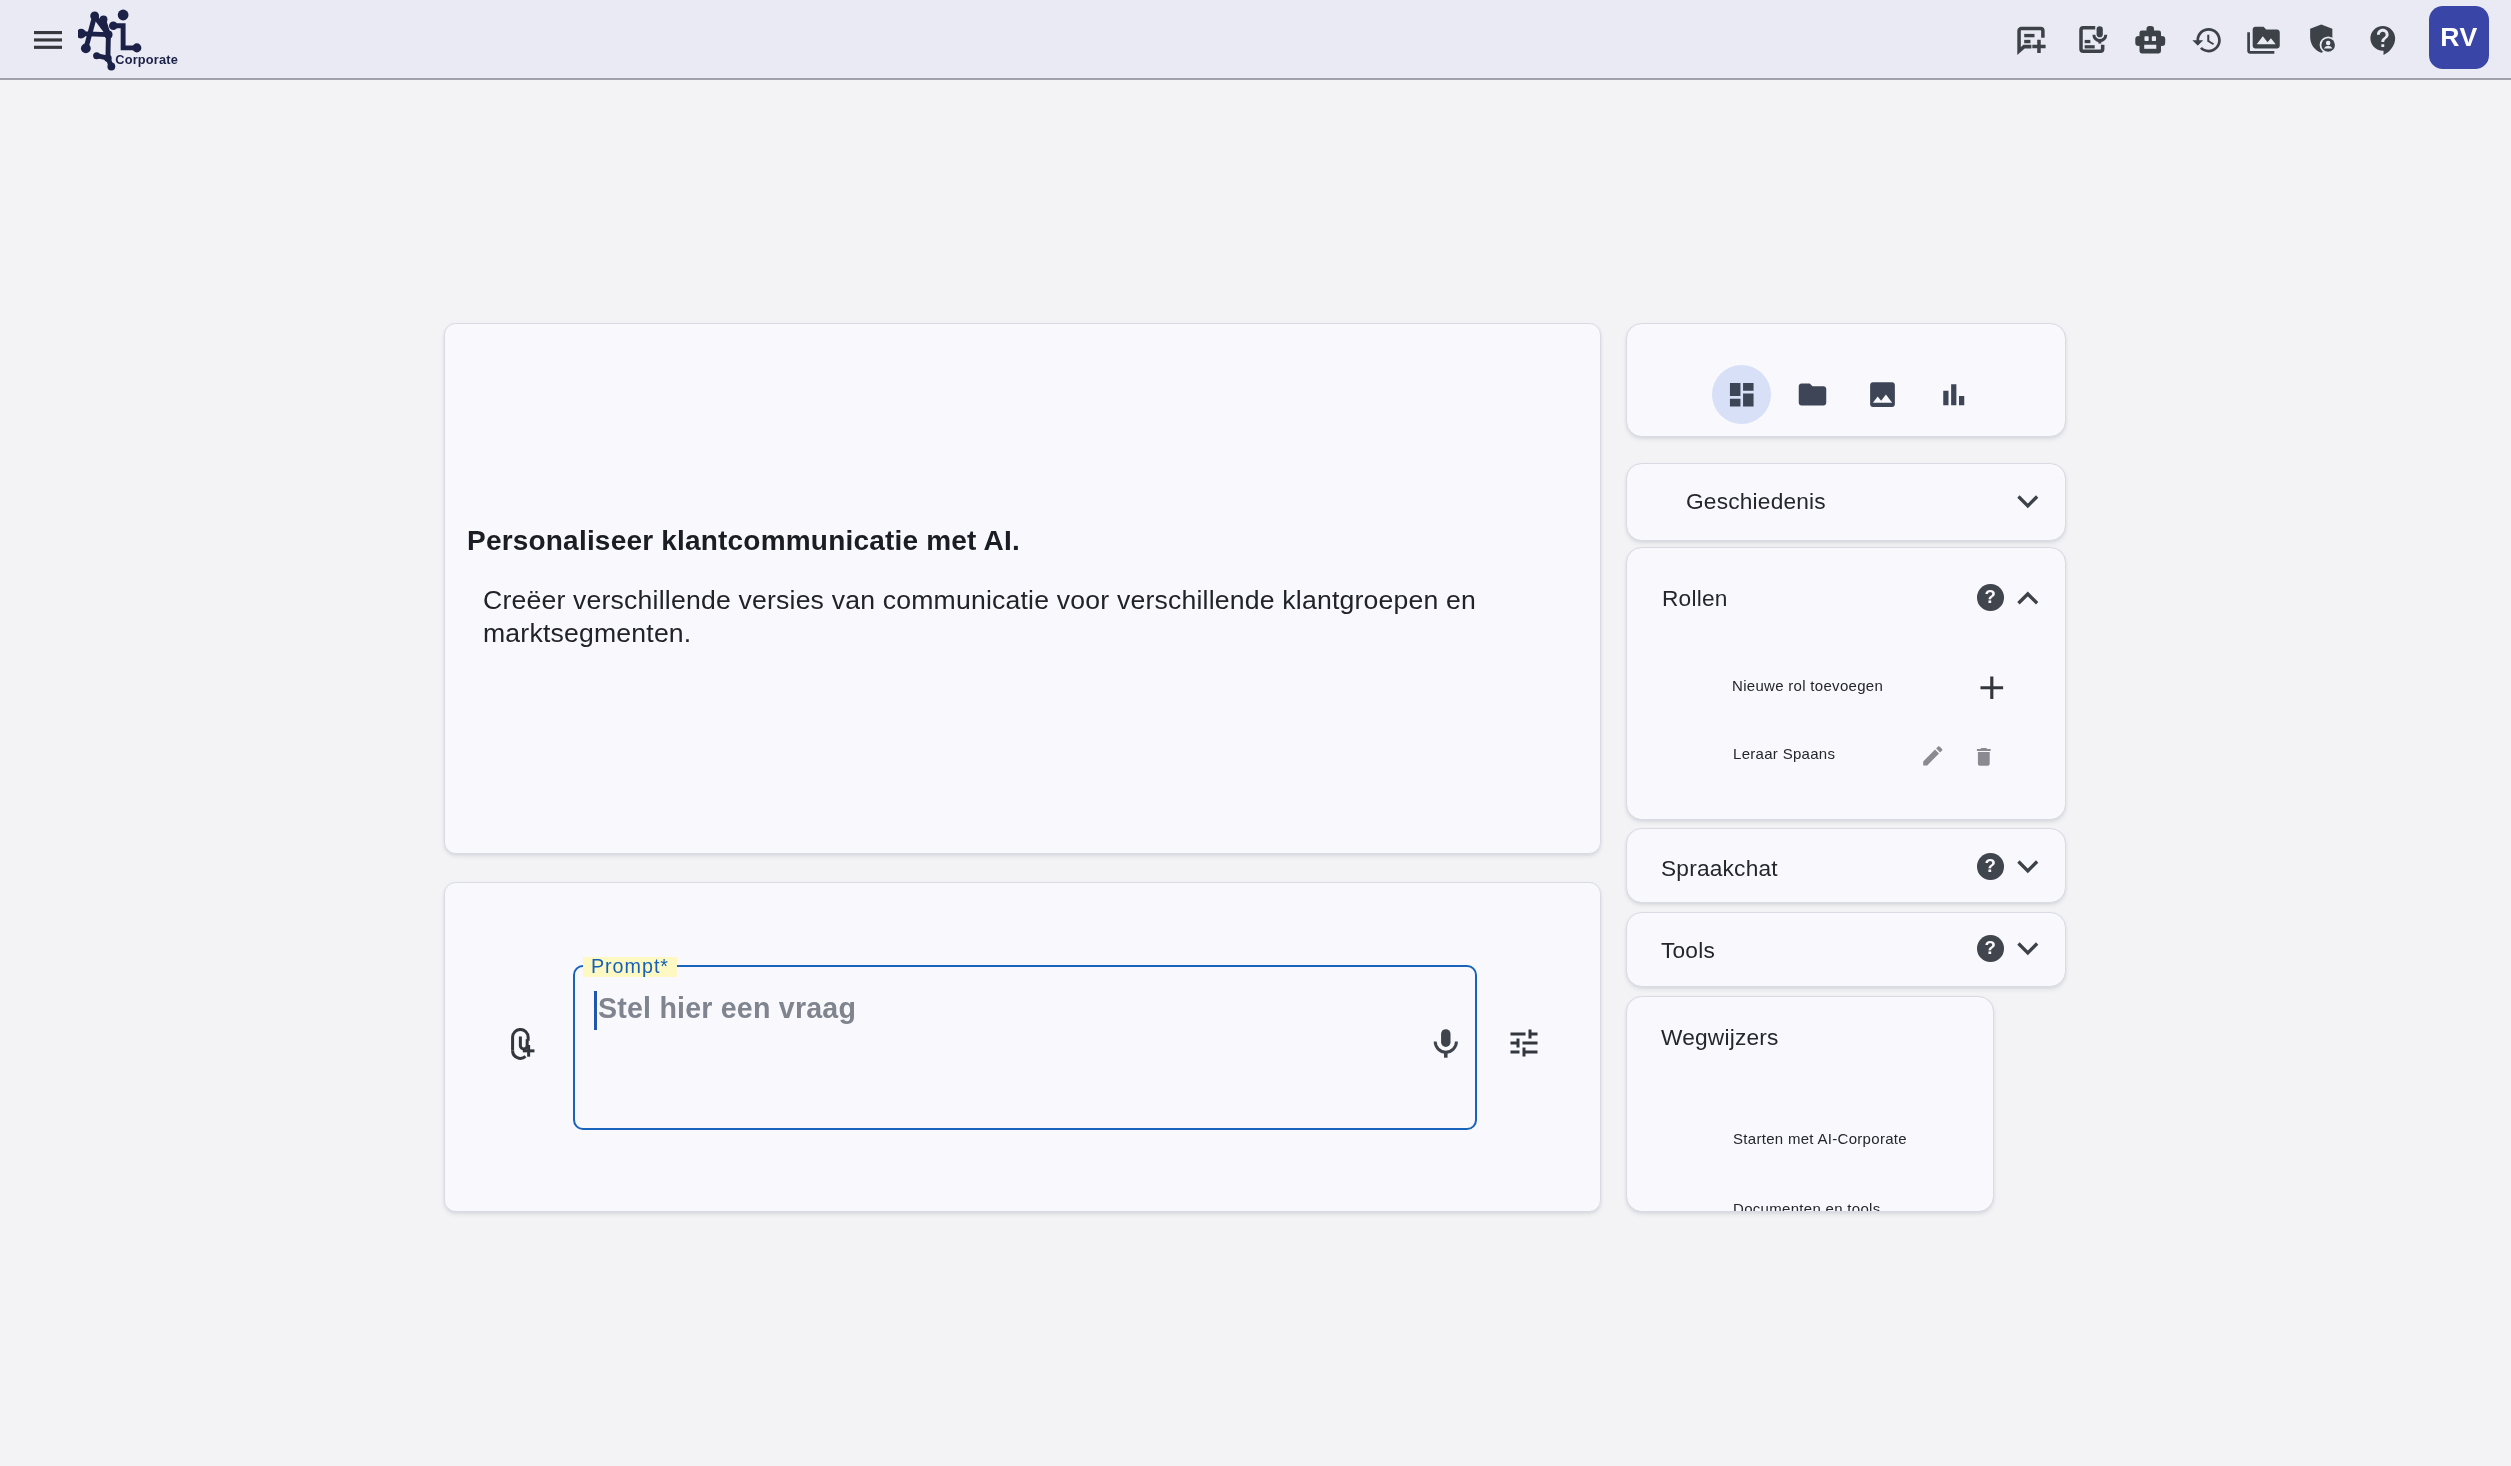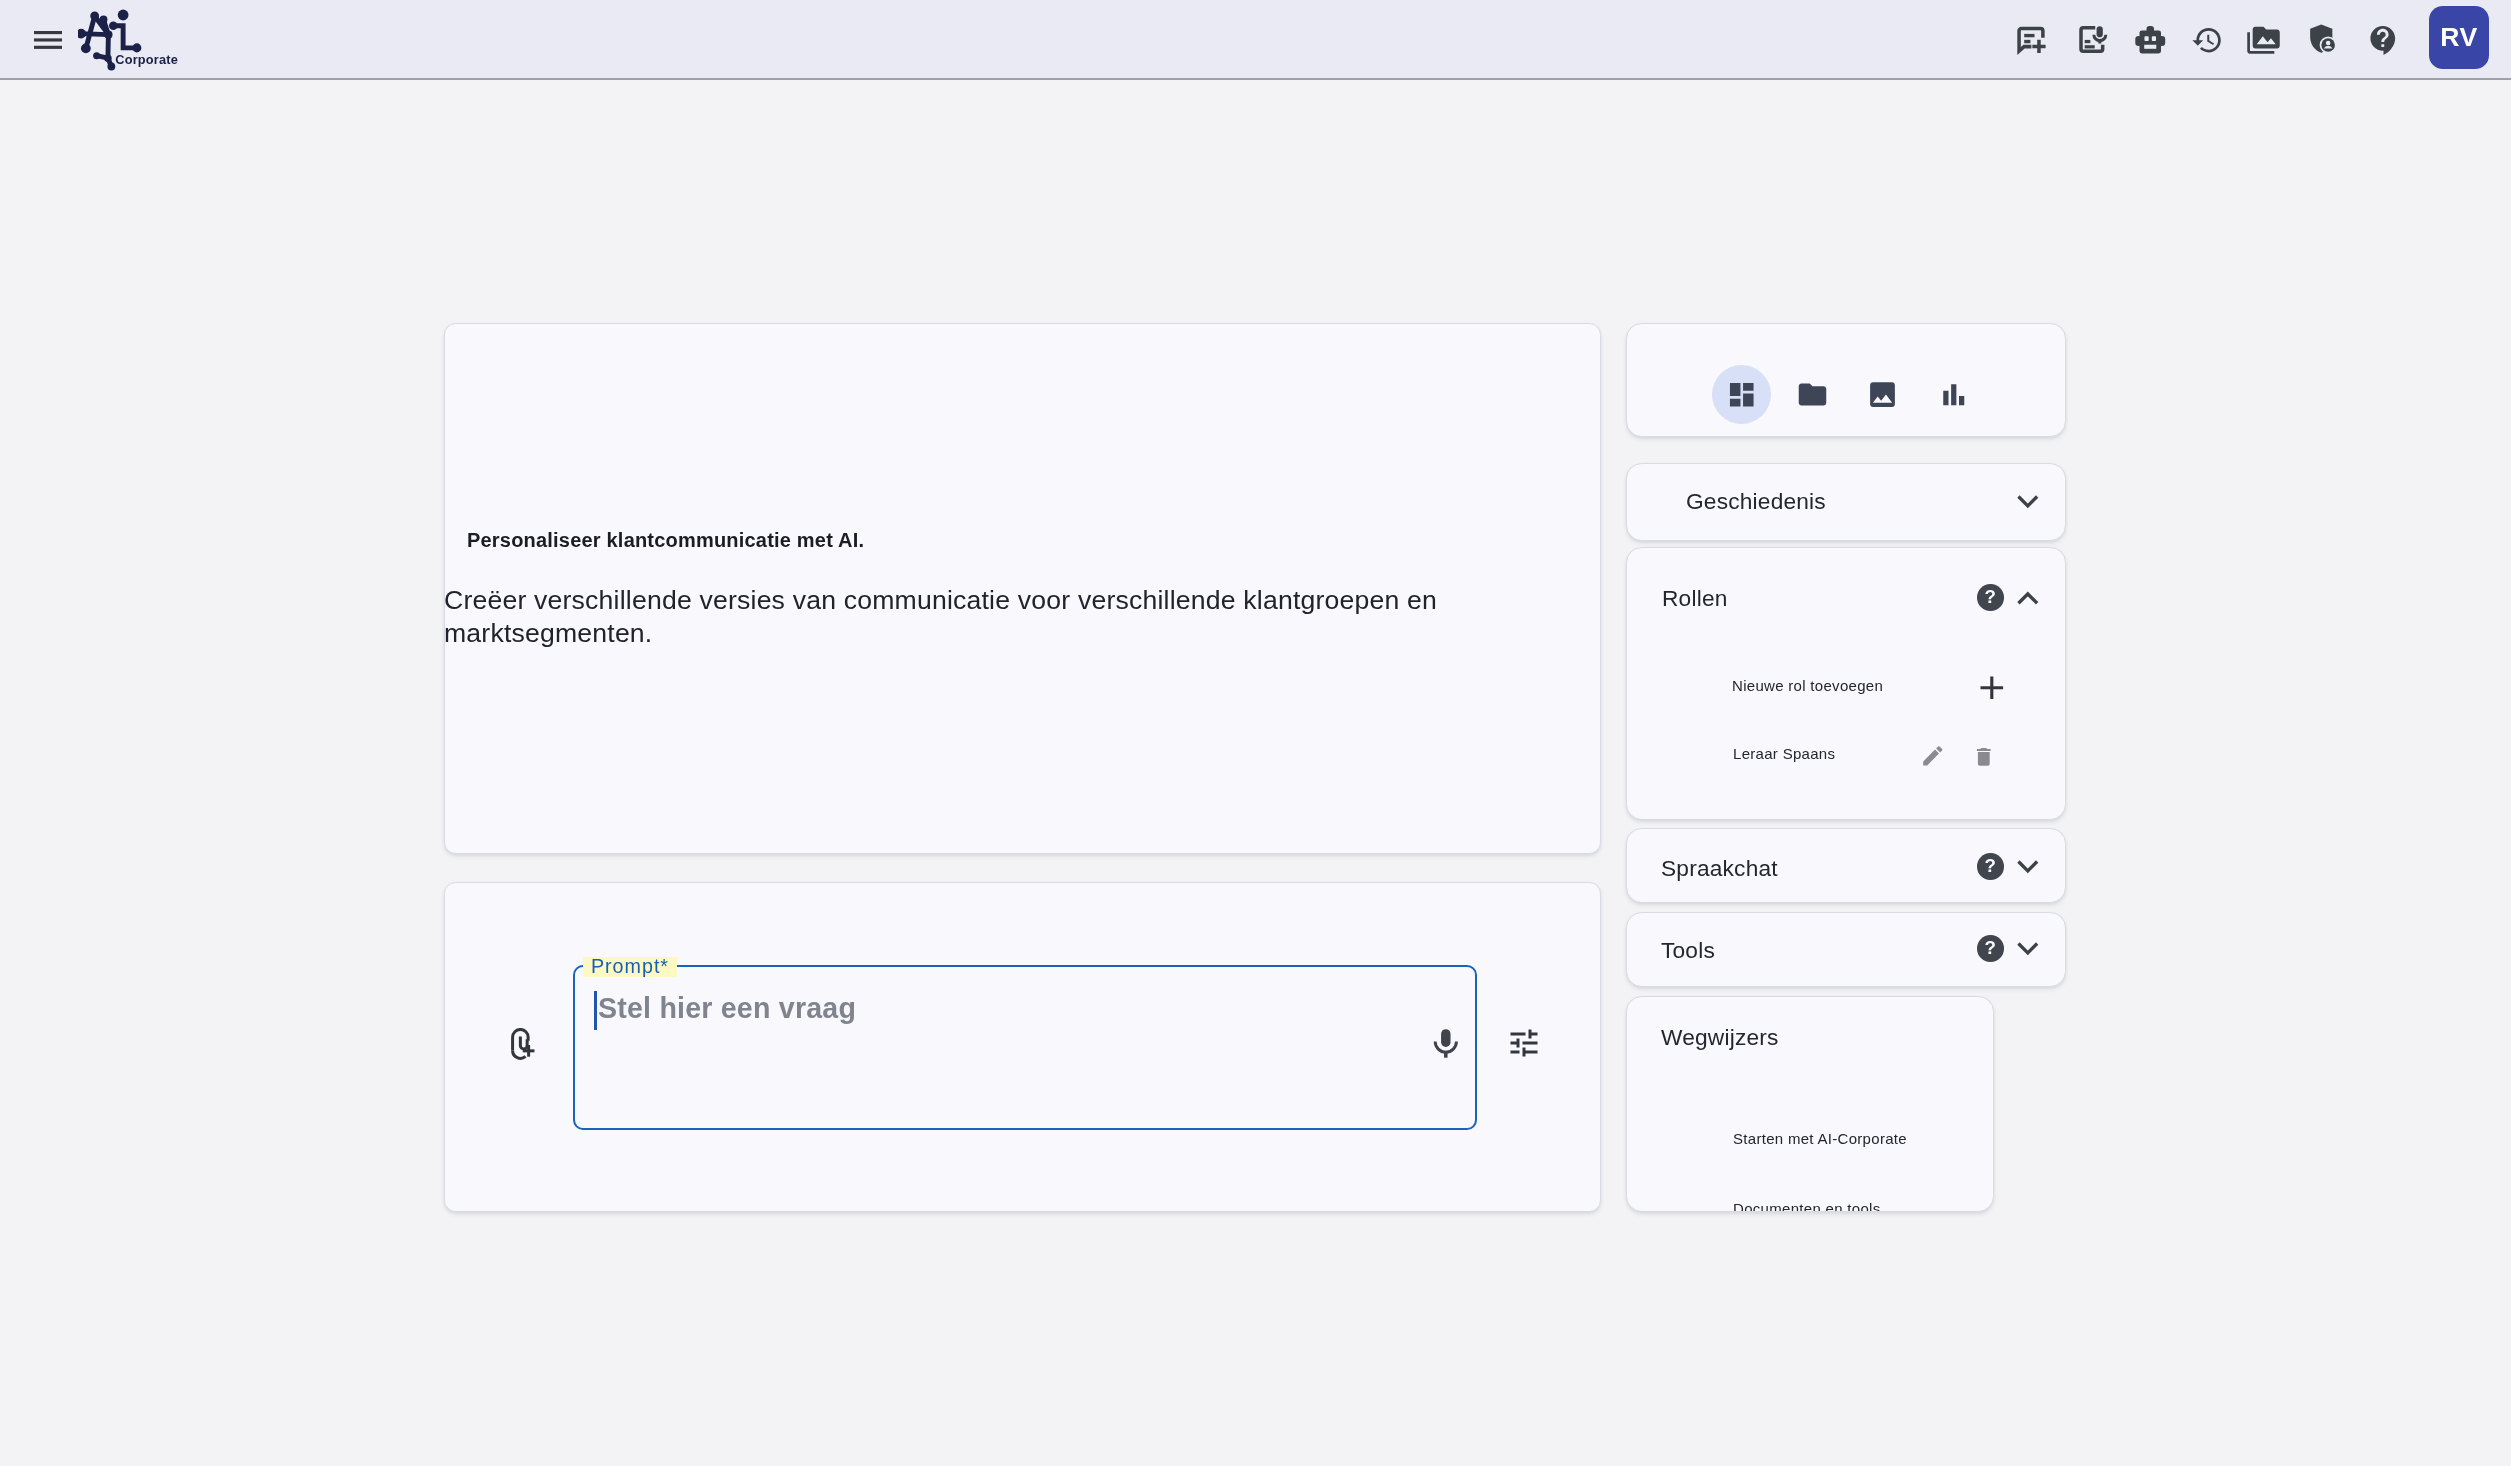--- a/index.html
+++ b/index.html
@@ -96,22 +96,22 @@
   </svg>
 
   <svg class="abs" style="left:2366px;top:22.7px" width="35" height="35" viewBox="0 0 24 24">
     <path fill="#3d4249" d="M11.5 2C6.81 2 3 5.81 3 10.5S6.81 19 11.5 19h.5v3c4.86-2.34 8-7 8-11.5C20 5.81 16.19 2 11.5 2zm1 14.5h-2v-2h2v2zm0-3.5h-2c0-3.25 3-3 3-5 0-1.1-.9-2-2-2s-2 .9-2 2h-2c0-2.21 1.79-4 4-4s4 1.79 4 4c0 2.5-3 2.75-3 5z"></path>
   </svg>
 
   <div class="abs" style="left:2429px;top:5.9px;width:60px;height:63px;border-radius:13.8px;background:#3a45a8;color:#fff;font-size:26.6px;font-weight:bold;text-align:center;line-height:63px;letter-spacing:0.5px;">RV</div>
 </header>
 
 <div class="card" style="left:444px;top:323px;width:1157px;height:531px;"></div>
-<div class="abs" style="left:467px;top:528px;font-size:20px;font-weight:bold;color:#1b1d24;letter-spacing:0.2px;line-height:25.6px;">Personaliseer klantcommunicatie met AI.</div>
-<div class="abs" style="left:444px;top:584px;font-size:26.6px;color:#212329;letter-spacing:0.2px;line-height:33px;">Creëer verschillende versies van communicatie voor verschillende klantgroepen en<br>marktsegmenten.</div>
+<div class="abs" style="left:467px;top:528px;font-size:28px;font-weight:bold;color:#1b1d24;letter-spacing:0.2px;line-height:25.6px;">Personaliseer klantcommunicatie met AI.</div>
+<div class="abs" style="left:483px;top:584px;font-size:26.6px;color:#212329;letter-spacing:0.2px;line-height:33px;">Creëer verschillende versies van communicatie voor verschillende klantgroepen en<br>marktsegmenten.</div>
 
 <div class="card" style="left:444px;top:882px;width:1157px;height:330px;"></div>
 
 <svg class="abs" style="left:508px;top:1028px" width="29.6" height="35" viewBox="0 0 30 36">
   <g fill="none" stroke="#33373d" stroke-width="3.1">
     <path d="M4.5 23.5 V9.5 A8 8 0 0 1 20.5 9.5 V13"></path>
     <path d="M4.5 23.5 A8 8 0 0 0 17.8 29.2"></path>
     <path d="M12.5 8.75 V18 A3.5 3.5 0 0 0 19.5 18 V11.5"></path>
     <path d="M21 17.5 V29.5"></path>
     <path d="M15 23.5 H27"></path>

